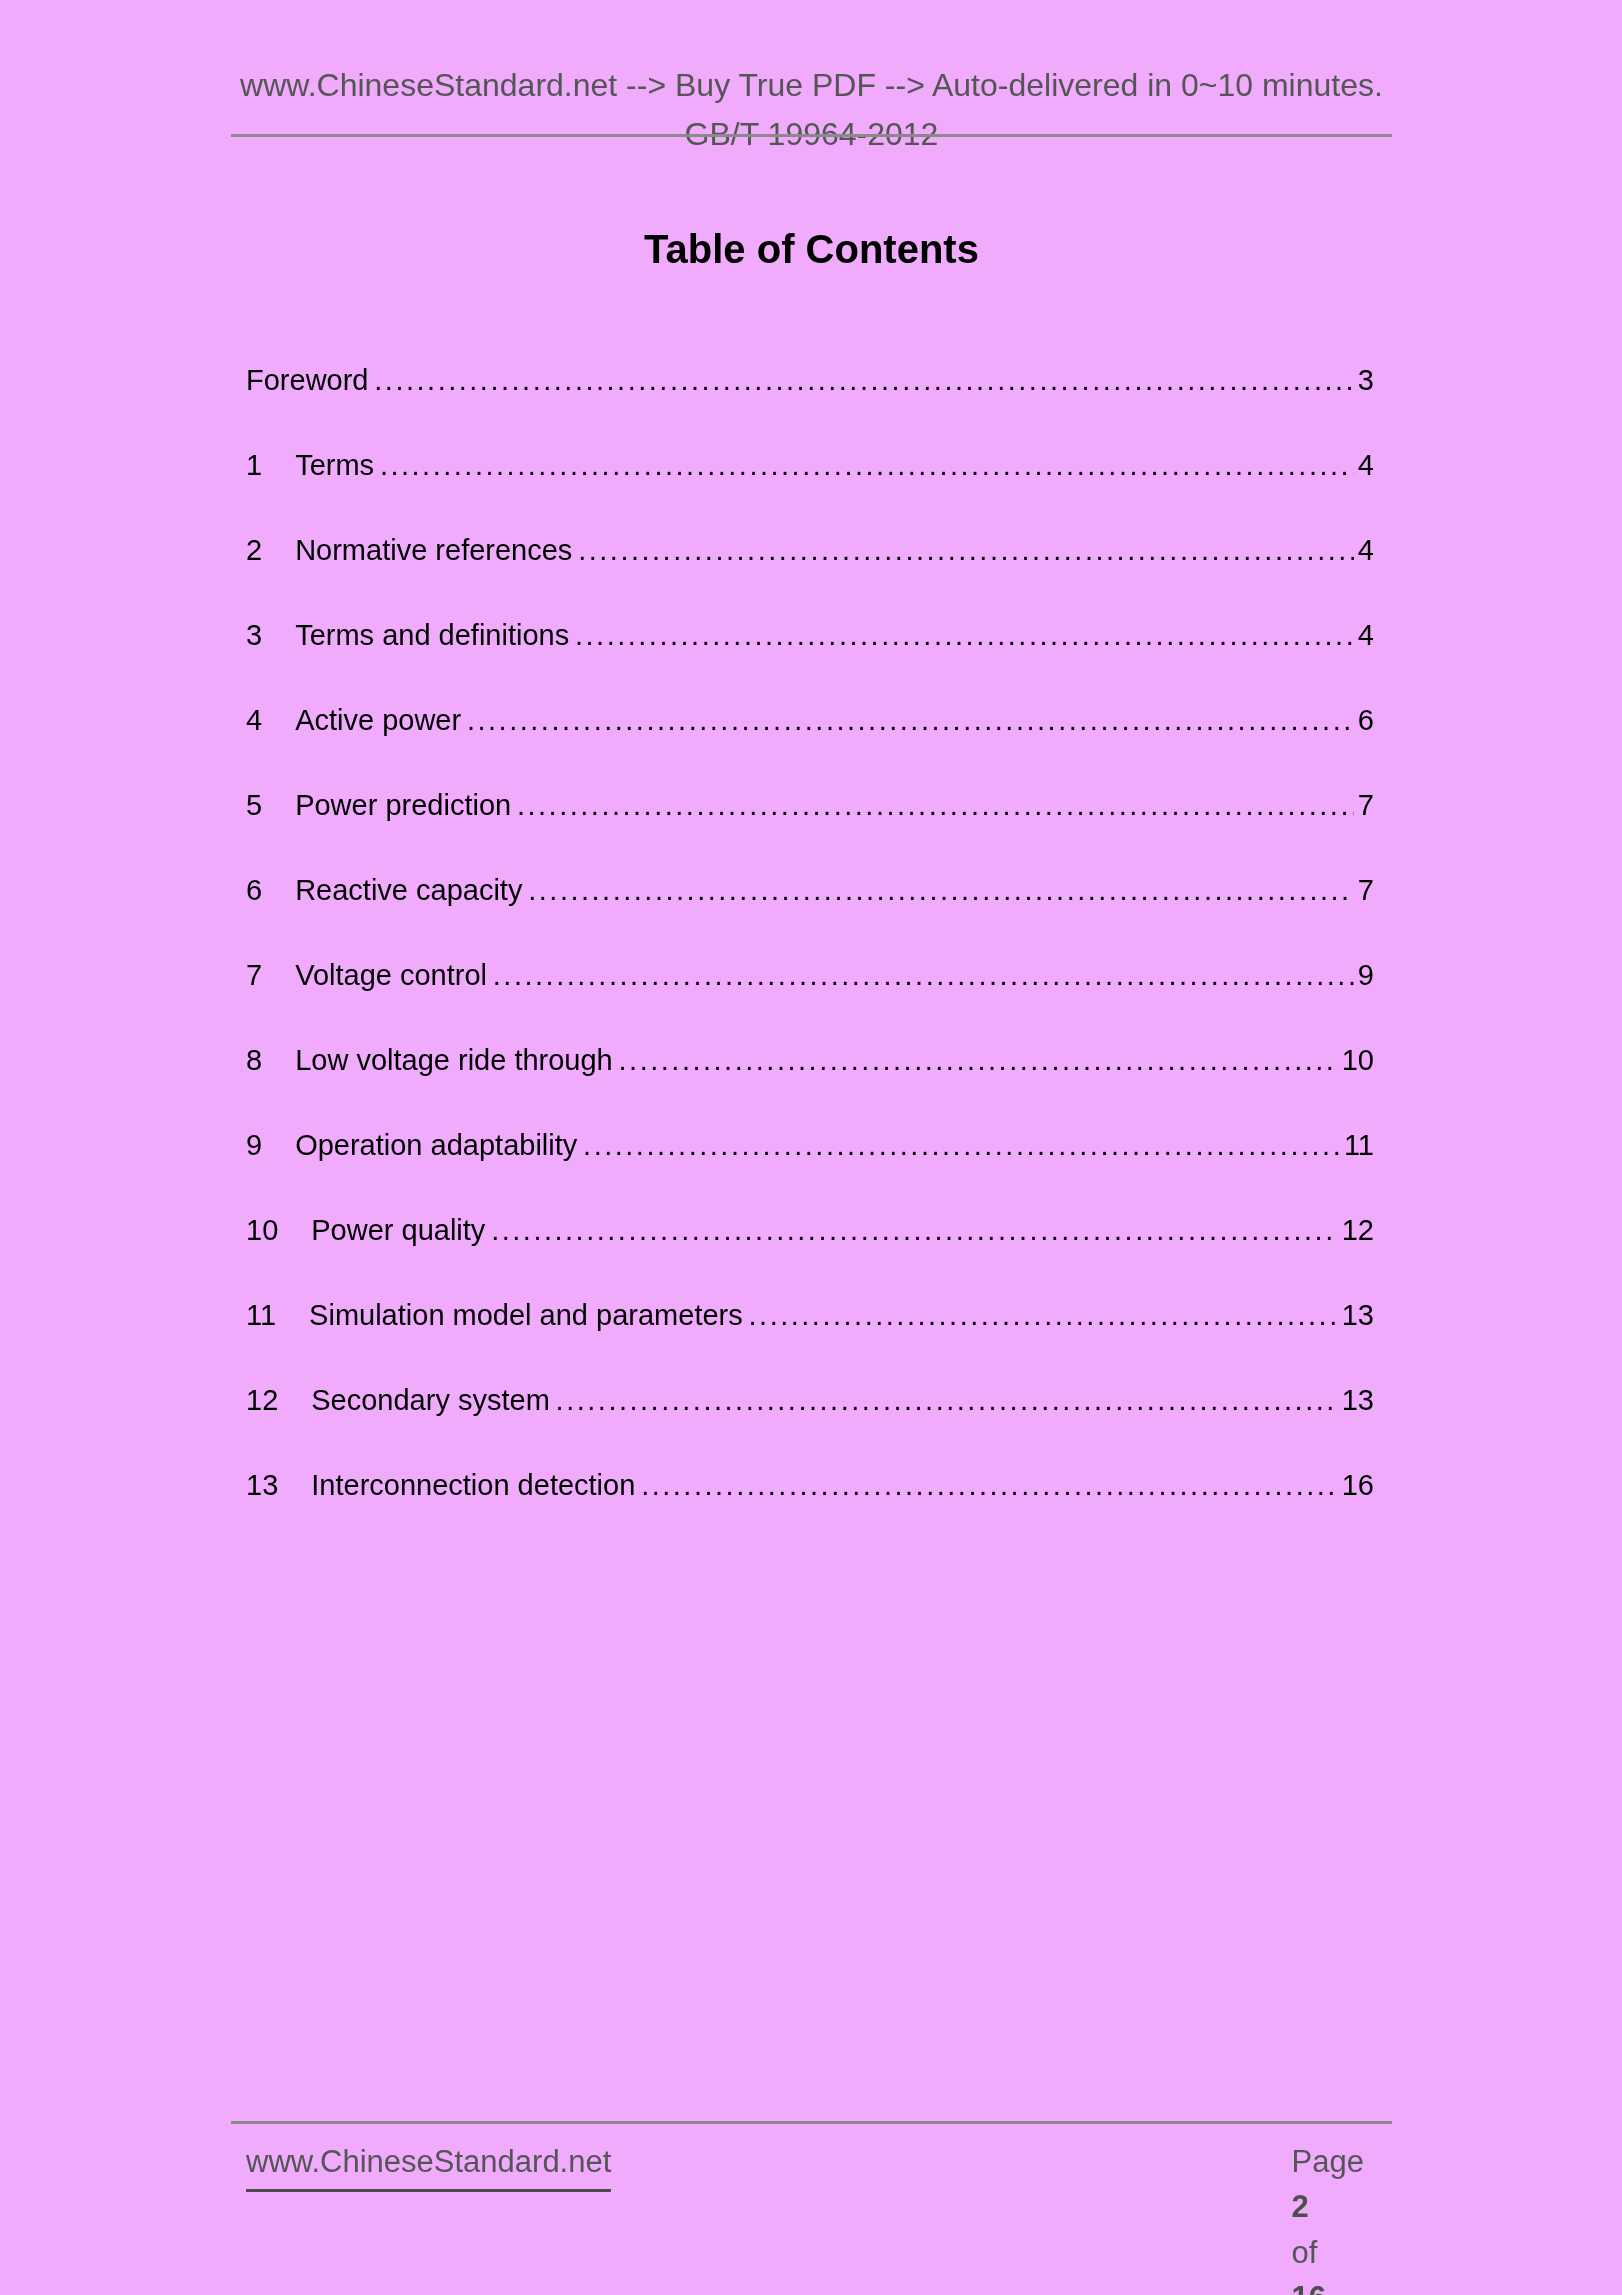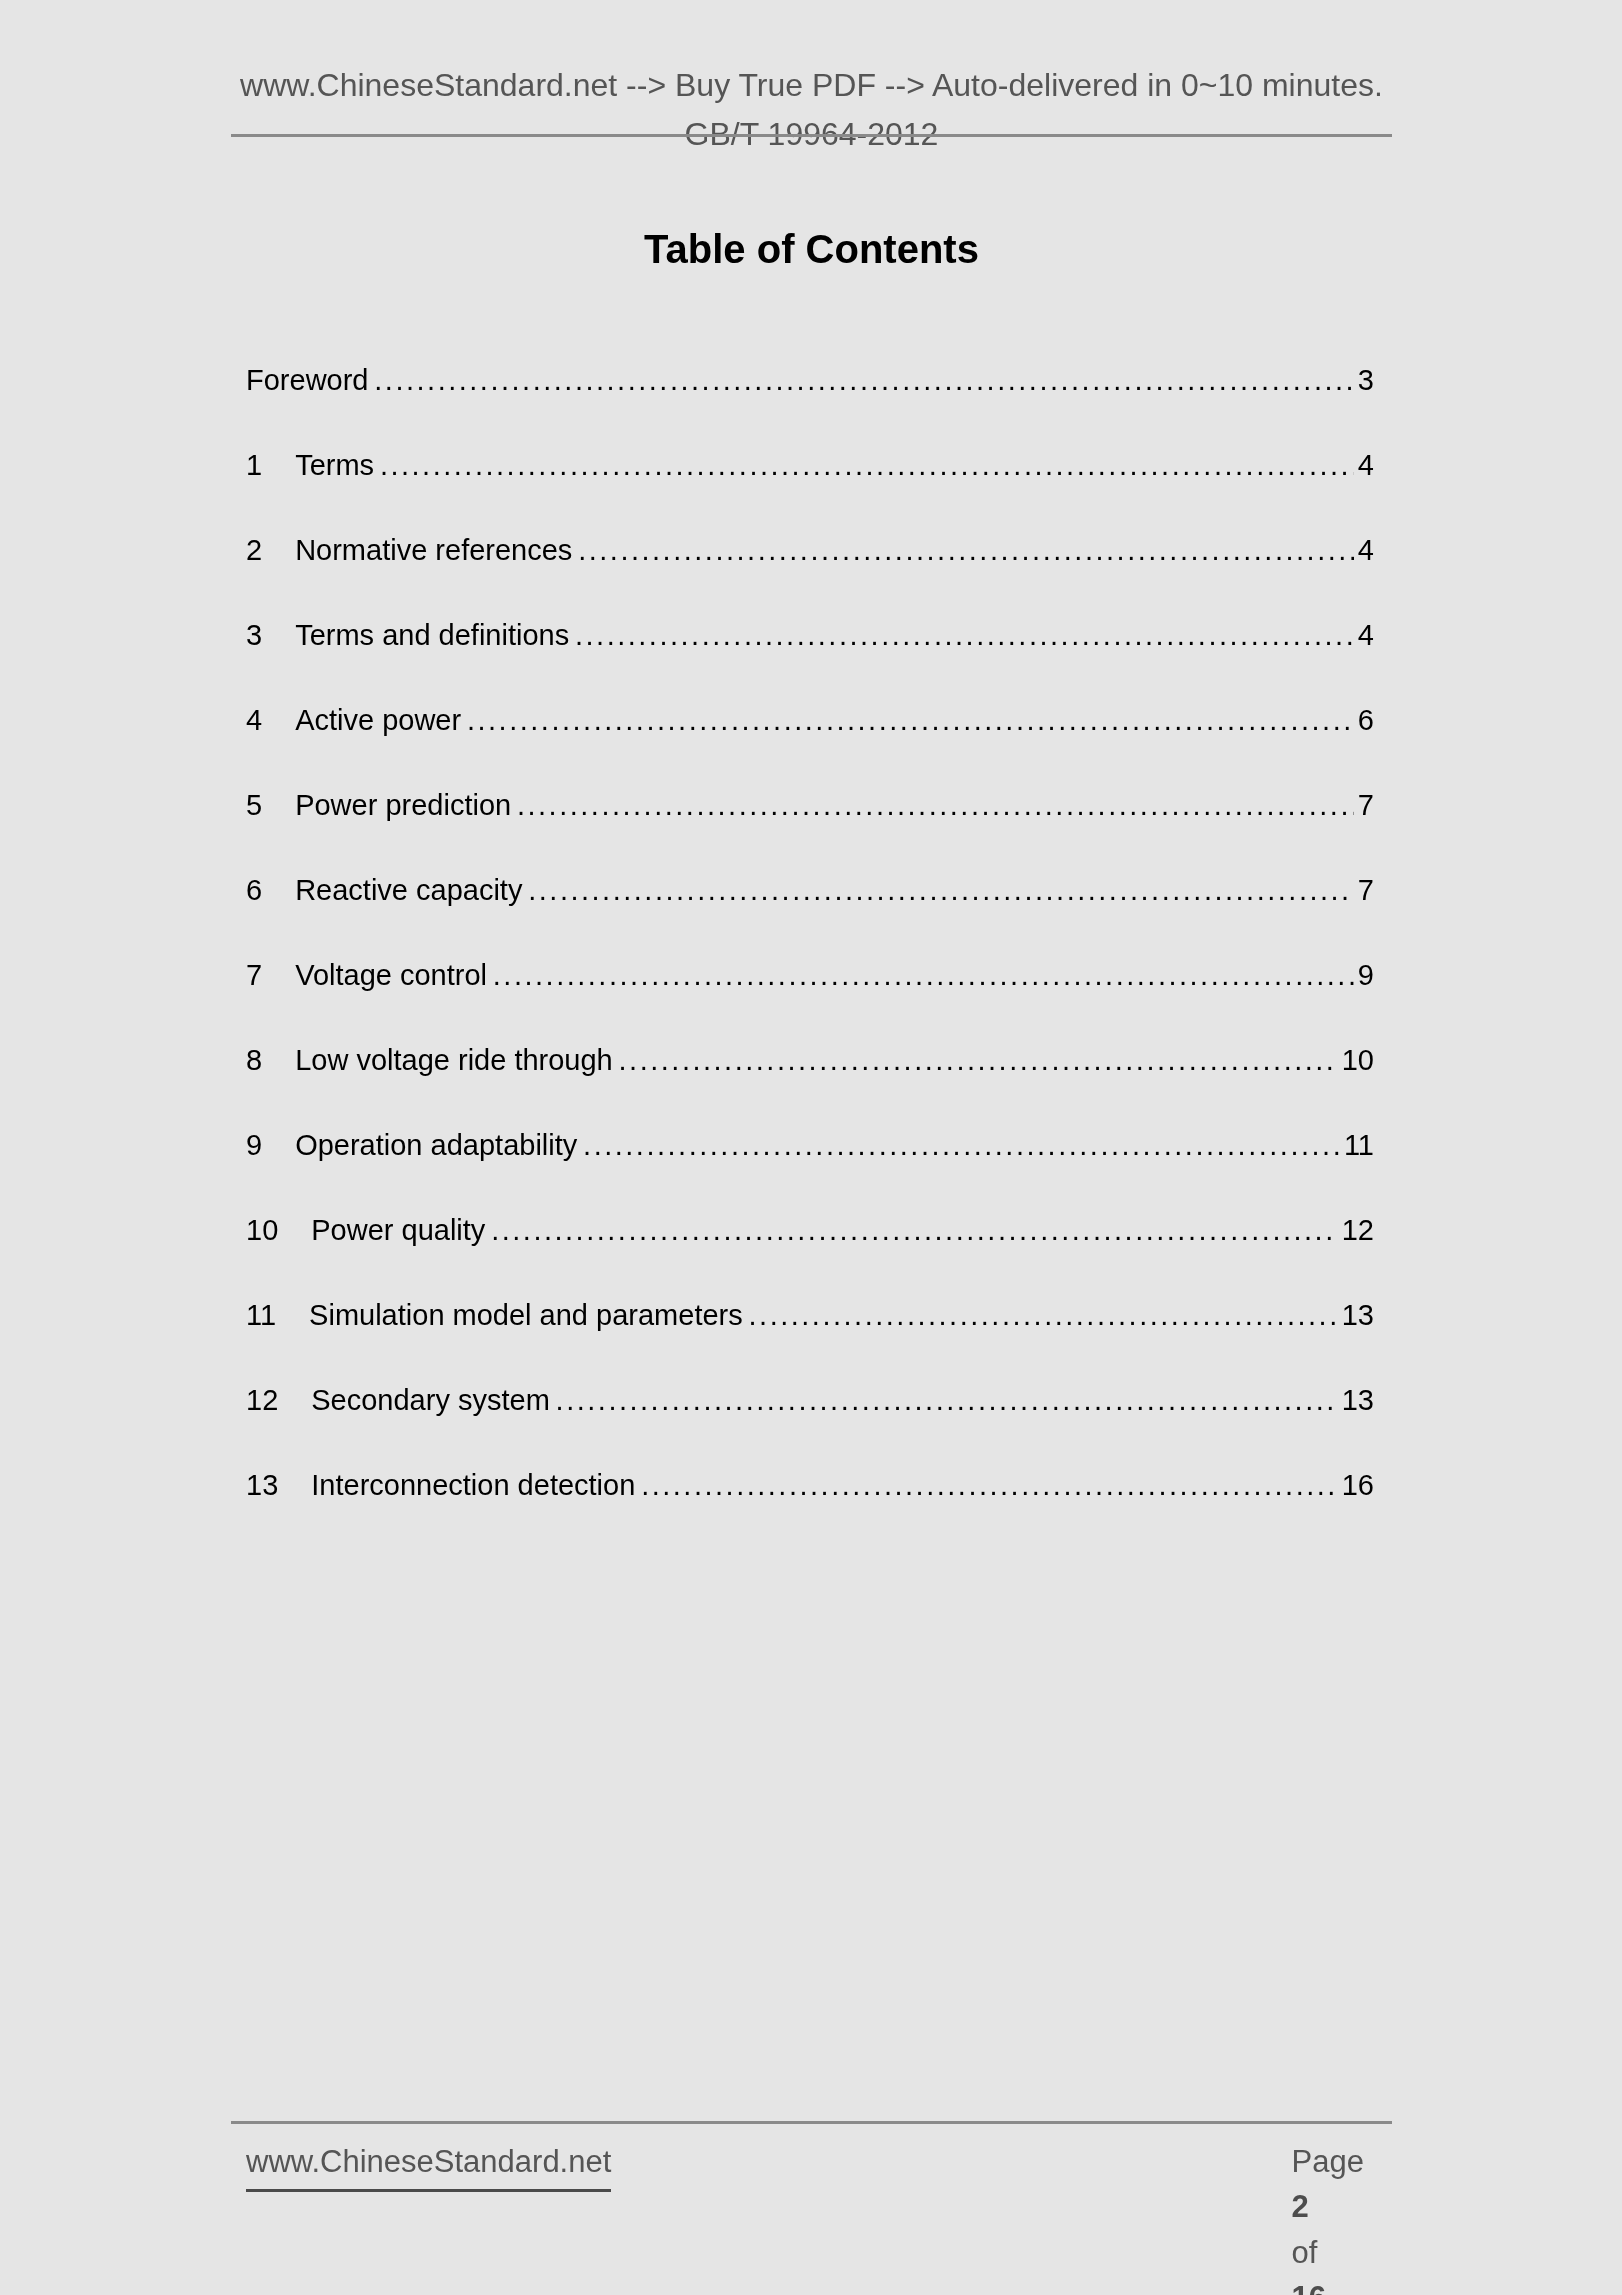--- a/index.html
+++ b/index.html
@@ -4,21 +4,21 @@
 <style>
   html, body { margin: 0; padding: 0; background: #ffffff; }
   body {
     width: 1623px; height: 2295px;
     font-family: "Liberation Sans", "DejaVu Sans", sans-serif;
     color: #000000;
   }
   .page {
     position: relative;
     width: 1623px; height: 2295px;
-    background: #e5e5e5;
+    background: #f0abfc;
     overflow: hidden;
   }
 
   
   .header-watermark {
     position: absolute; top: 67px; left: 0; right: 0;
     text-align: center;
     font-size: 32px; line-height: 37px;
     color: #555555;
     white-space: nowrap;

